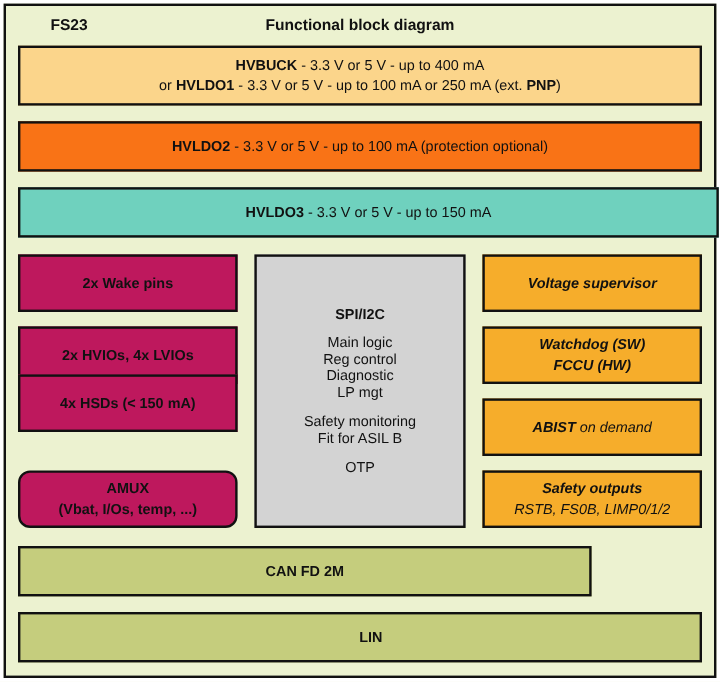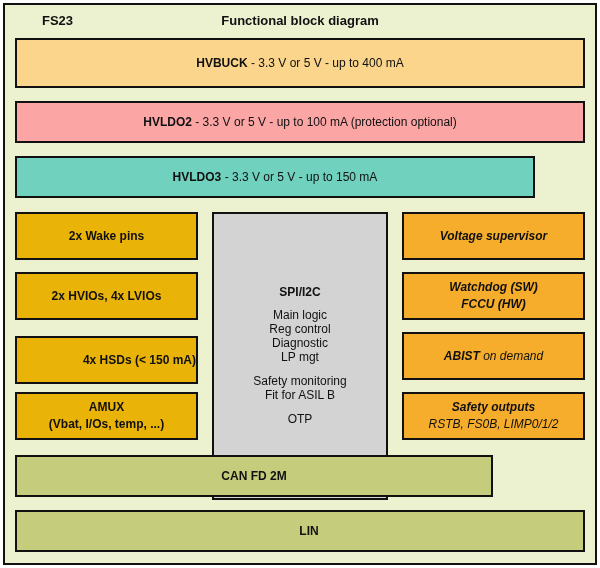--- a/index.html
+++ b/index.html
@@ -41,28 +41,28 @@
     align-items: center;
     justify-content: center;
     text-align: center;
     font-size: 12px;
     font-weight: bold;
     line-height: 1.4;
   }
   .reg { font-weight: normal; }
 
   .hvbuck { left: 15px; top: 38px;  width: 570px; height: 50px; background: #FBD58B; }
-  .hvldo2 { left: 15px; top: 101px; width: 570px; height: 42px; background: #fca5a5; }
-  .hvldo3 { left: 15px; top: 156px; width: 520px; height: 42px; background: #6FD1BE; }
+  .hvldo2 { left: 15px; top: 101px; width: 570px; height: 42px; background: #f97316; }
+  .hvldo3 { left: 15px; top: 156px; width: 584px; height: 42px; background: #6FD1BE; }
 
-  .io-block { left: 15px; width: 183px; height: 48px; background: #eab308; }
-  .io1 { top: 212px; } .io2 { top: 272px; } .io3 { top: 336px; align-items: flex-end; } .io4 { top: 392px; }
+  .io-block { left: 15px; width: 183px; height: 48px; background: #be185d; }
+  .io1 { top: 212px; } .io2 { top: 272px; } .io3 { top: 312px; } .io4 { top: 392px; border-radius: 10px; }
 
   .core {
-    left: 212px; top: 212px; width: 176px; height: 288px;
+    left: 212px; top: 212px; width: 176px; height: 228px;
     background: #D3D3D3;
     font-weight: normal;
     line-height: 1.18;
   }
   .core .line { font-weight: normal; }
   .core .core-title { font-weight: bold; margin-bottom: 8px; }
   .core .mt { margin-top: 10px; }
 
   .sf-block { left: 402px; width: 183px; height: 48px; background: #F6AD2B; font-style: italic; }
   .sf1 { top: 212px; } .sf2 { top: 272px; } .sf3 { top: 332px; } .sf4 { top: 392px; }
@@ -74,20 +74,21 @@
 <body>
 
 <div class="page">
   <div class="frame"></div>
 
   <div class="chip-name">FS23</div>
   <div class="diagram-title">Functional block diagram</div>
 
   <div class="block hvbuck">
     <div><span>HVBUCK</span><span class="reg"> - 3.3 V or 5 V - up to 400 mA</span></div>
+    <div><span class="reg">or </span><span>HVLDO1</span><span class="reg"> - 3.3 V or 5 V - up to 100 mA or 250 mA (ext. </span><span>PNP</span><span class="reg">)</span></div>
   </div>
 
   <div class="block hvldo2">
     <div><span>HVLDO2</span><span class="reg"> - 3.3 V or 5 V - up to 100 mA (protection optional)</span></div>
   </div>
 
   <div class="block hvldo3">
     <div><span>HVLDO3</span><span class="reg"> - 3.3 V or 5 V - up to 150 mA</span></div>
   </div>
 

